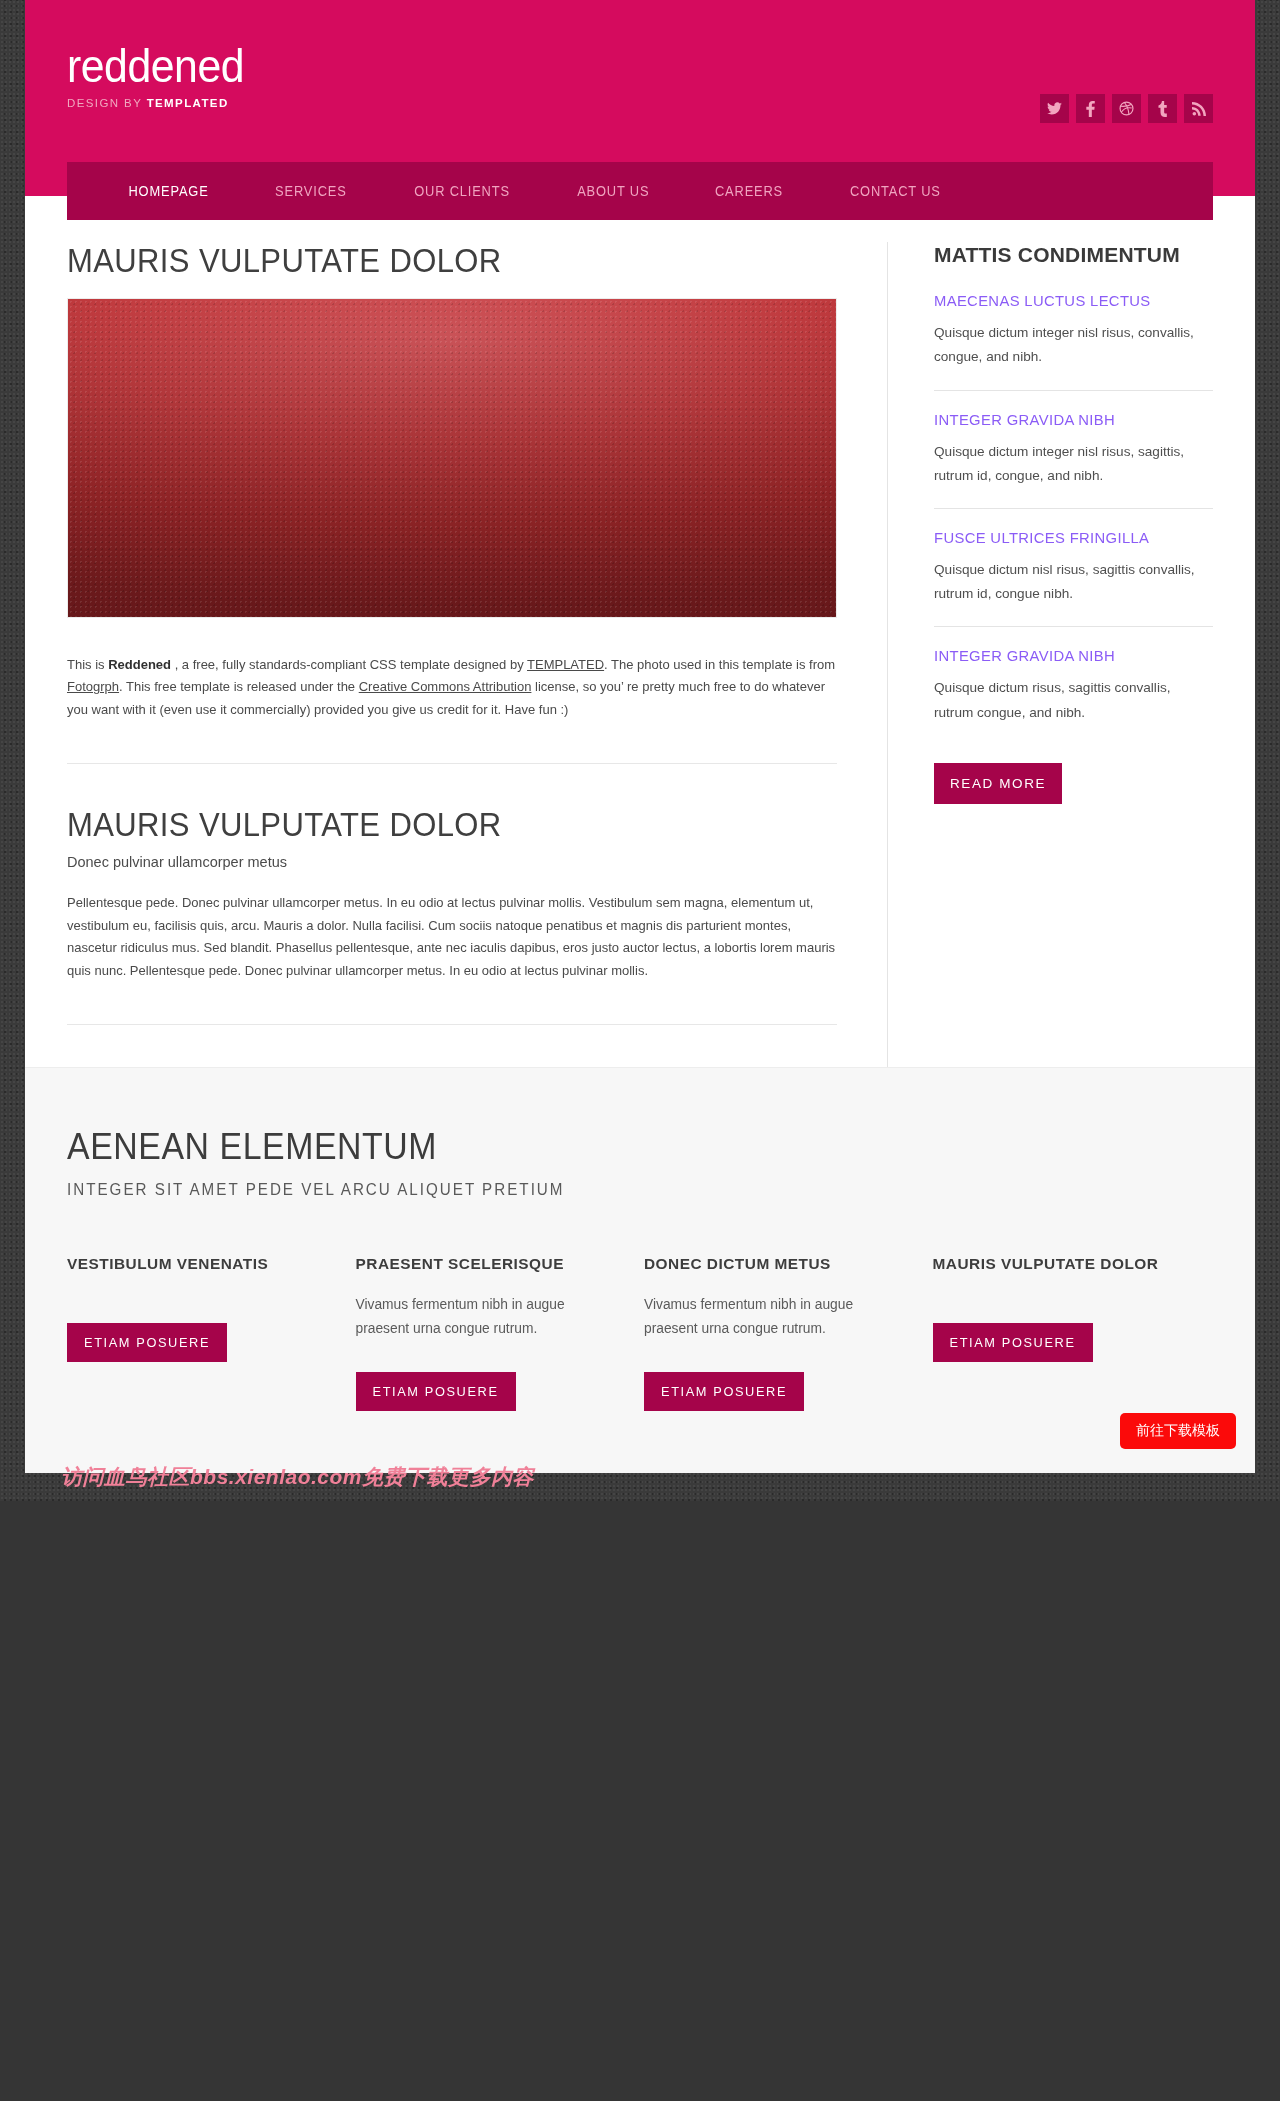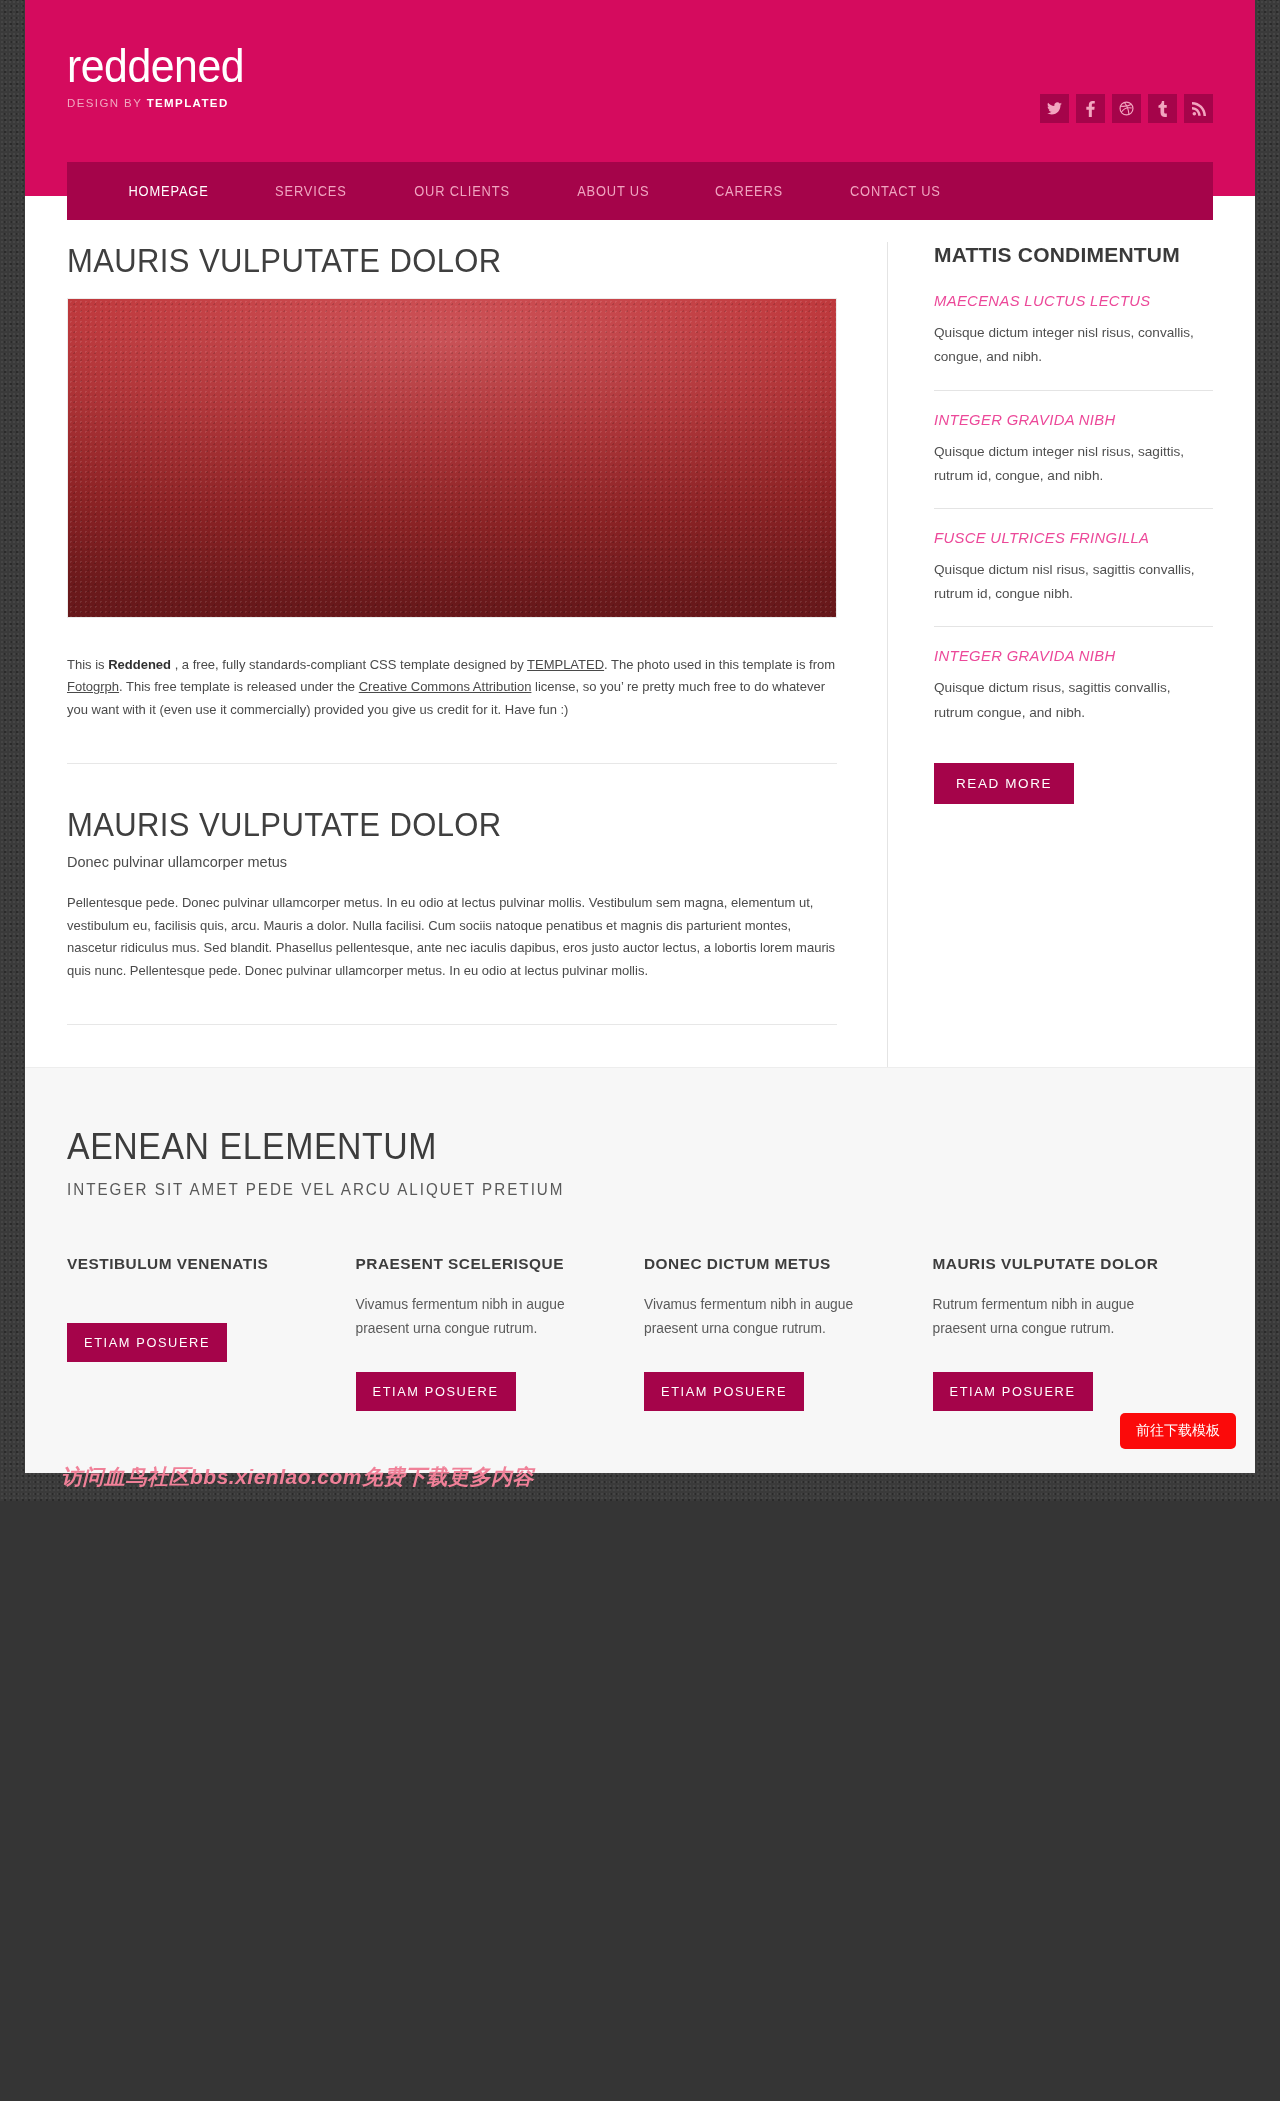--- a/index.html
+++ b/index.html
@@ -174,38 +174,37 @@
     margin-bottom:26px;
   }
   .side-item { padding-bottom:20px; }
   .side-item + .side-item {
     border-top:1px solid #e4e4e4;
     padding-top:21px;
   }
   h3.side-h {
     font-size:14.8px;
     font-weight:400;
-    color:#ec4899;
+    color:#8b5cf6;
     letter-spacing:.35px;
     margin-bottom:12px;
-    font-style:italic;
   }
   .side-item p {
     font-size:13.6px;
     line-height:1.78;
     color:#4f4f4f;
   }
 
   .btn {
     display:inline-block;
     background:#a5044a;
     color:#fff;
     font-size:13.5px;
     letter-spacing:1.6px;
-    padding:13px 22px;
+    padding:13px 16px;
     text-decoration:none;
     font-stretch:condensed;
     margin-top:18px;
   }
 
   
   .features {
     background:#f7f7f7;
     border-top:1px solid #ededed;
     padding:58px 42px 62px 42px;
@@ -394,21 +393,20 @@
           <p>Vivamus fermentum nibh in augue praesent urna congue rutrum.</p>
           <a href="#" class="btn">ETIAM POSUERE</a>
         </div>
         <div class="col">
           <h3>DONEC DICTUM METUS</h3>
           <p>Vivamus fermentum nibh in augue praesent urna congue rutrum.</p>
           <a href="#" class="btn">ETIAM POSUERE</a>
         </div>
         <div class="col">
           <h3>MAURIS VULPUTATE DOLOR</h3>
-          <p>Rutrum fermentum nibh in augue praesent urna congue rutrum.</p>
           <a href="#" class="btn">ETIAM POSUERE</a>
         </div>
       </div>
     </div>
 
   </div>
 
   <div class="bottom-strip"></div>
 </div>
 

